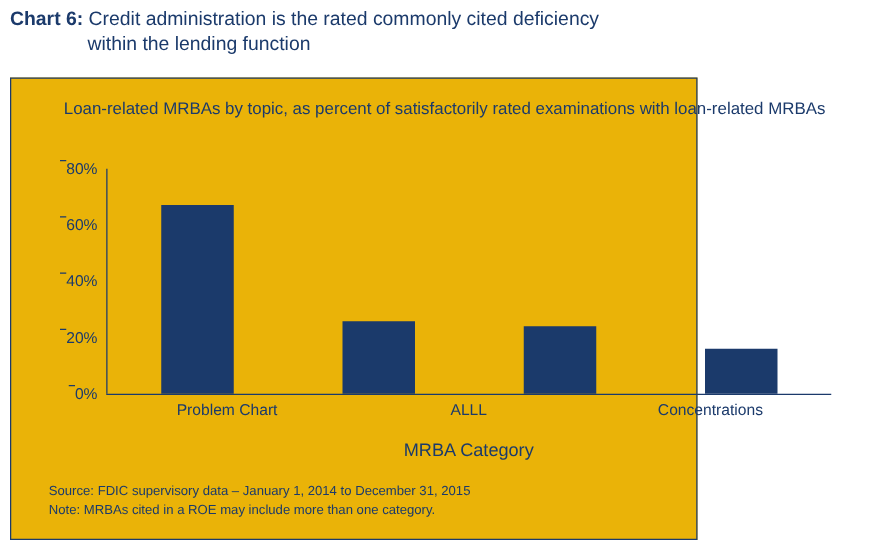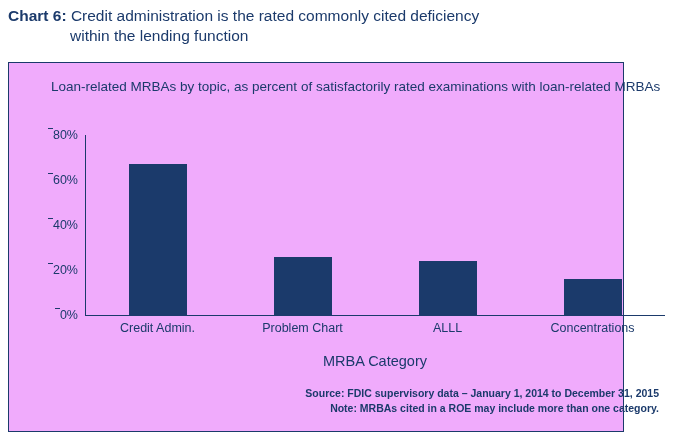--- a/index.html
+++ b/index.html
@@ -38,25 +38,25 @@
     font-weight: normal;
   }
   .title-line-2 {
     padding-left: 62px;
   }
   
   .chart-frame {
     position: absolute;
     left: 8px;
     top: 62px;
-    width: 616px;
+    width: 550px;
     height: 370px;
     border: 1px solid #1b3a6b;
     box-sizing: border-box;
-    background: #f0abfc;
+    background: #eab308;
   }
   .chart-subtitle {
     position: absolute;
     left: 42px;
     top: 14px;
     width: 620px;
     font-size: 13.5px;
     line-height: 1.45;
     color: #1b3a6b;
   }
@@ -152,23 +152,22 @@
     color: #1b3a6b;
   }
   
   .notes {
     position: absolute;
     left: 30px;
     bottom: 14px;
     width: 620px;
     font-size: 10.5px;
     line-height: 1.5;
-    font-weight: bold;
-    color: #1b3a6b;
-    text-align: right;
+    font-weight: normal;
+    color: #1b3a6b;
   }
 </style>
 </head>
 <body>
 
 <div class="page">
 
   <div class="title-block">
     <div class="title-line">
       <span class="title-label">Chart 6:</span>
@@ -205,21 +204,20 @@
           </div>
         <div class="bar-slot">
             <div class="bar" style="height: 30%; background: rgb(27, 58, 107);"></div>
           </div>
         <div class="bar-slot">
             <div class="bar" style="height: 20%; background: rgb(27, 58, 107);"></div>
           </div>
       </div>
 
       <div class="xlabels">
-        <div class="xlabel">Credit Admin.</div>
         <div class="xlabel">Problem Chart</div>
         <div class="xlabel">ALLL</div>
         <div class="xlabel">Concentrations</div>
       </div>
 
       <div class="xaxis-title">MRBA Category</div>
     </div>
 
     <div class="notes">
       <div>Source: FDIC supervisory data – January 1, 2014 to December 31, 2015</div>

